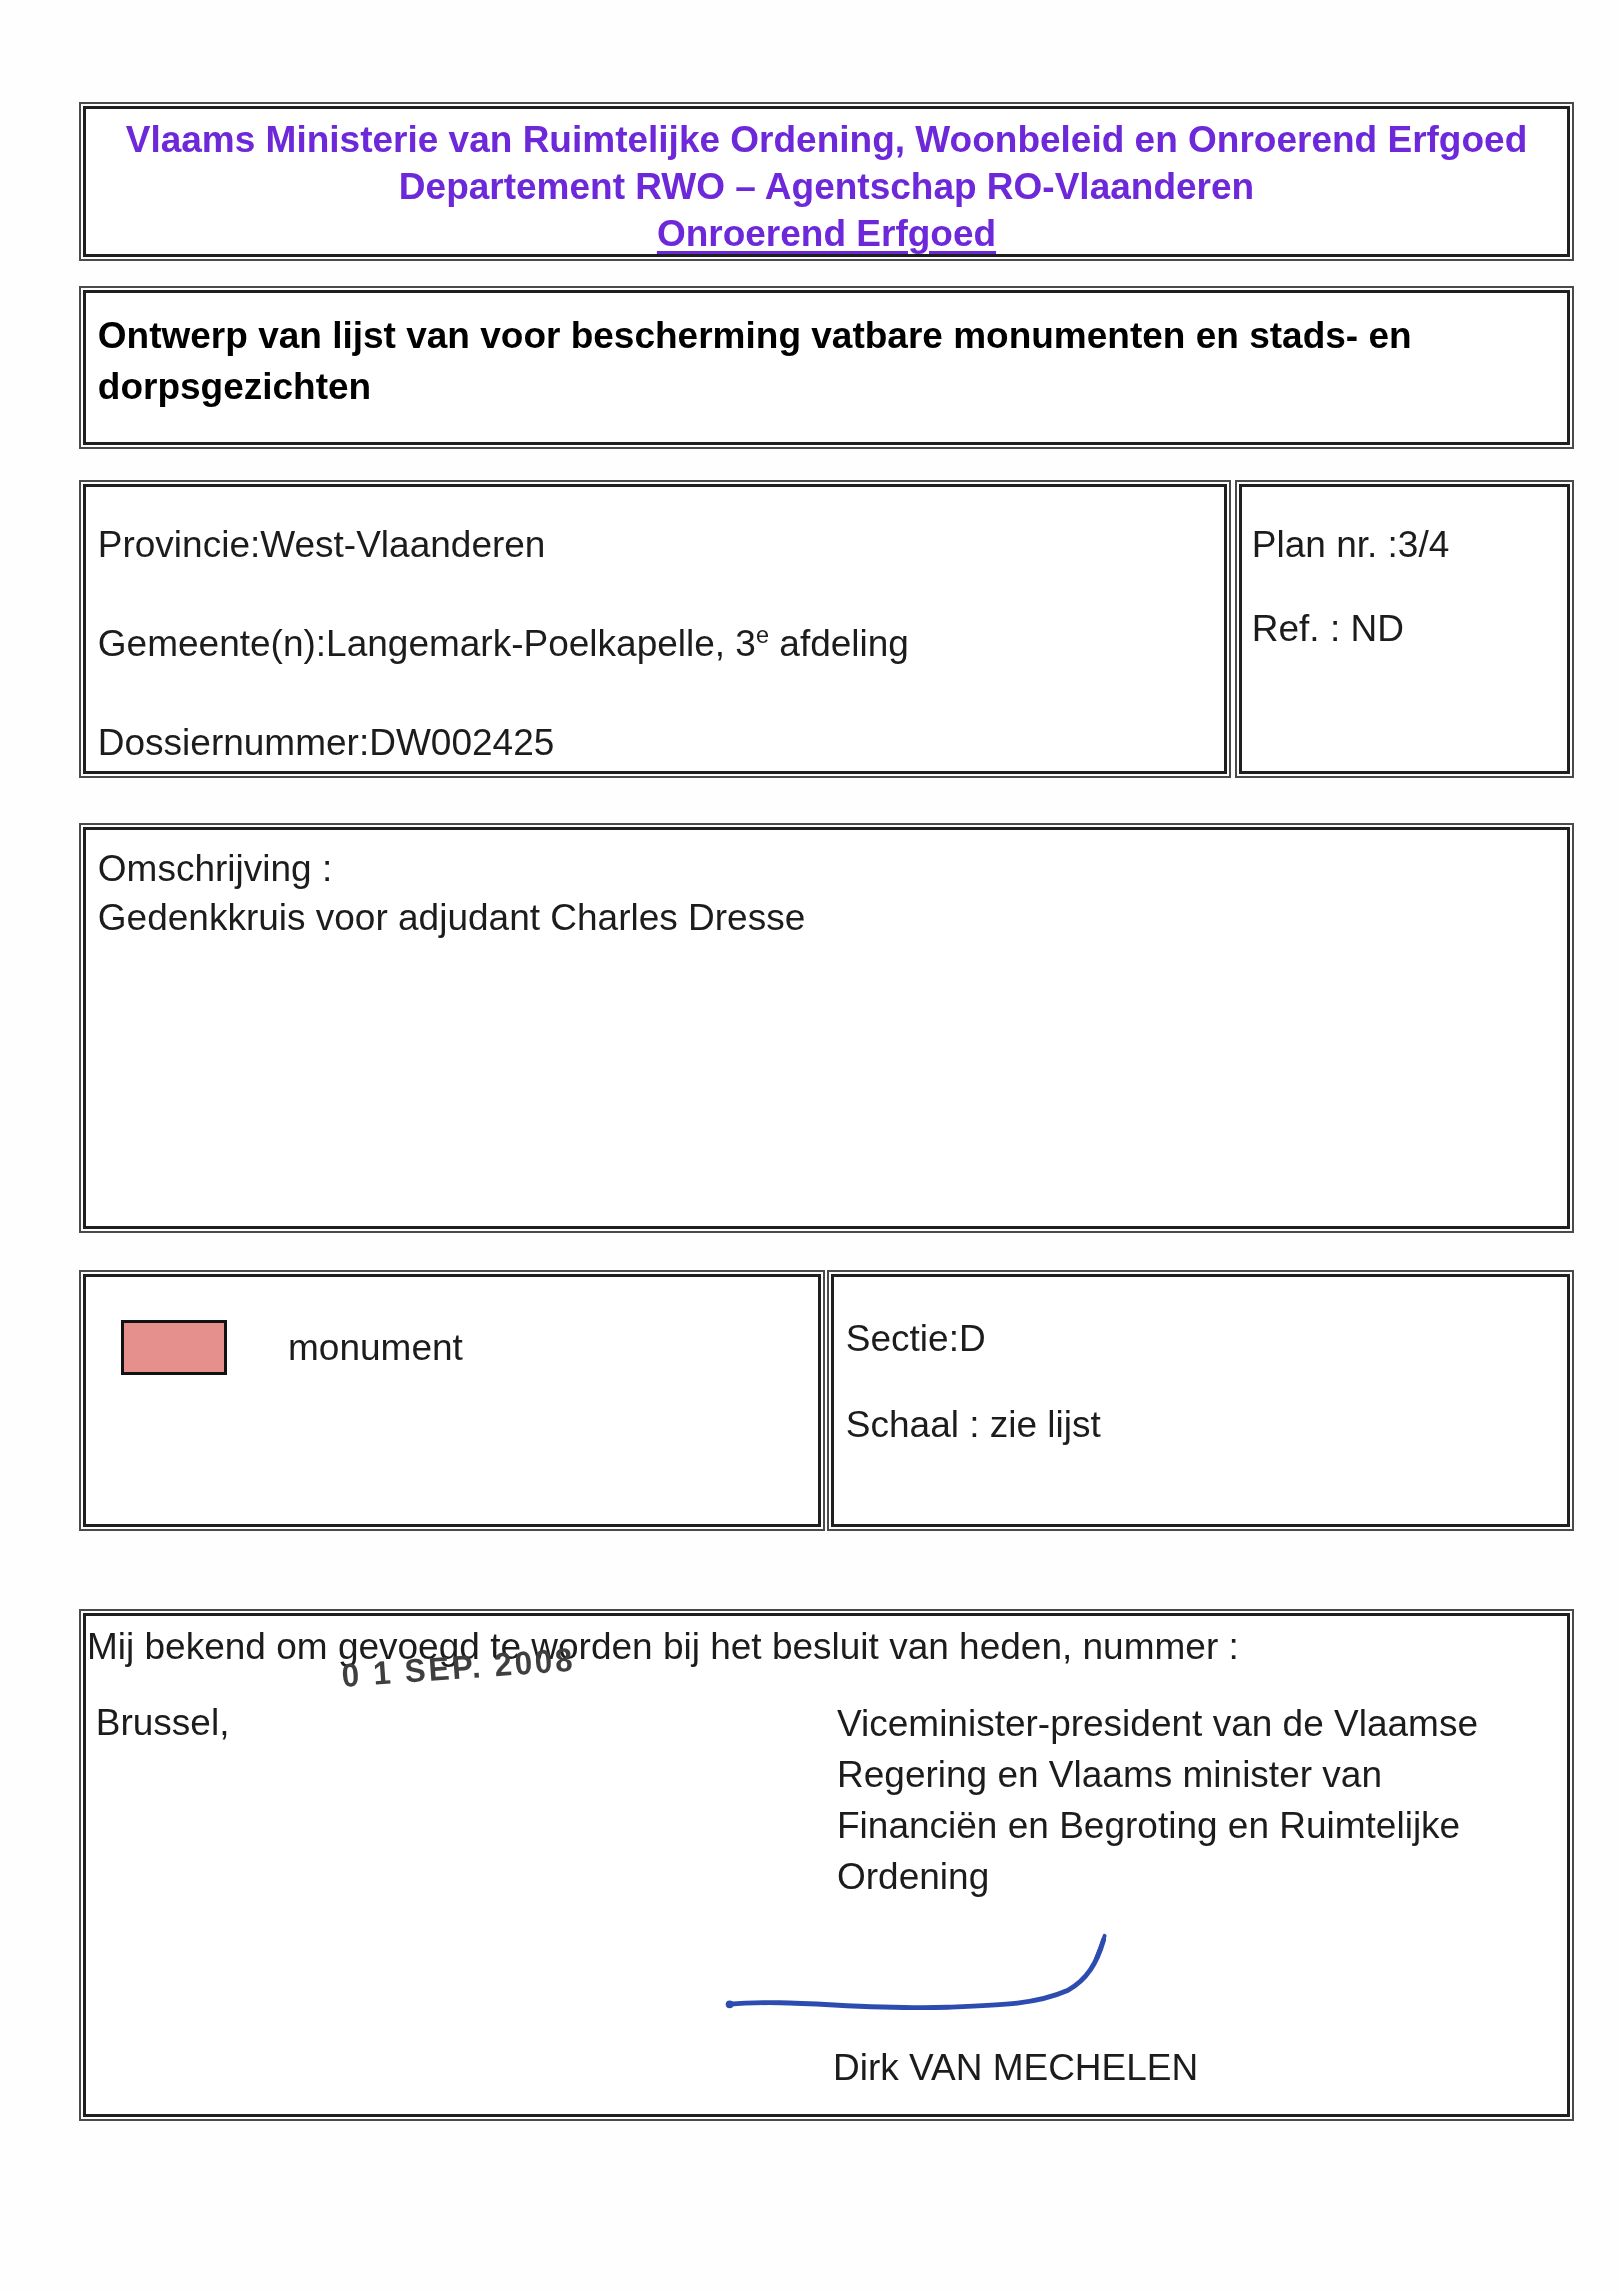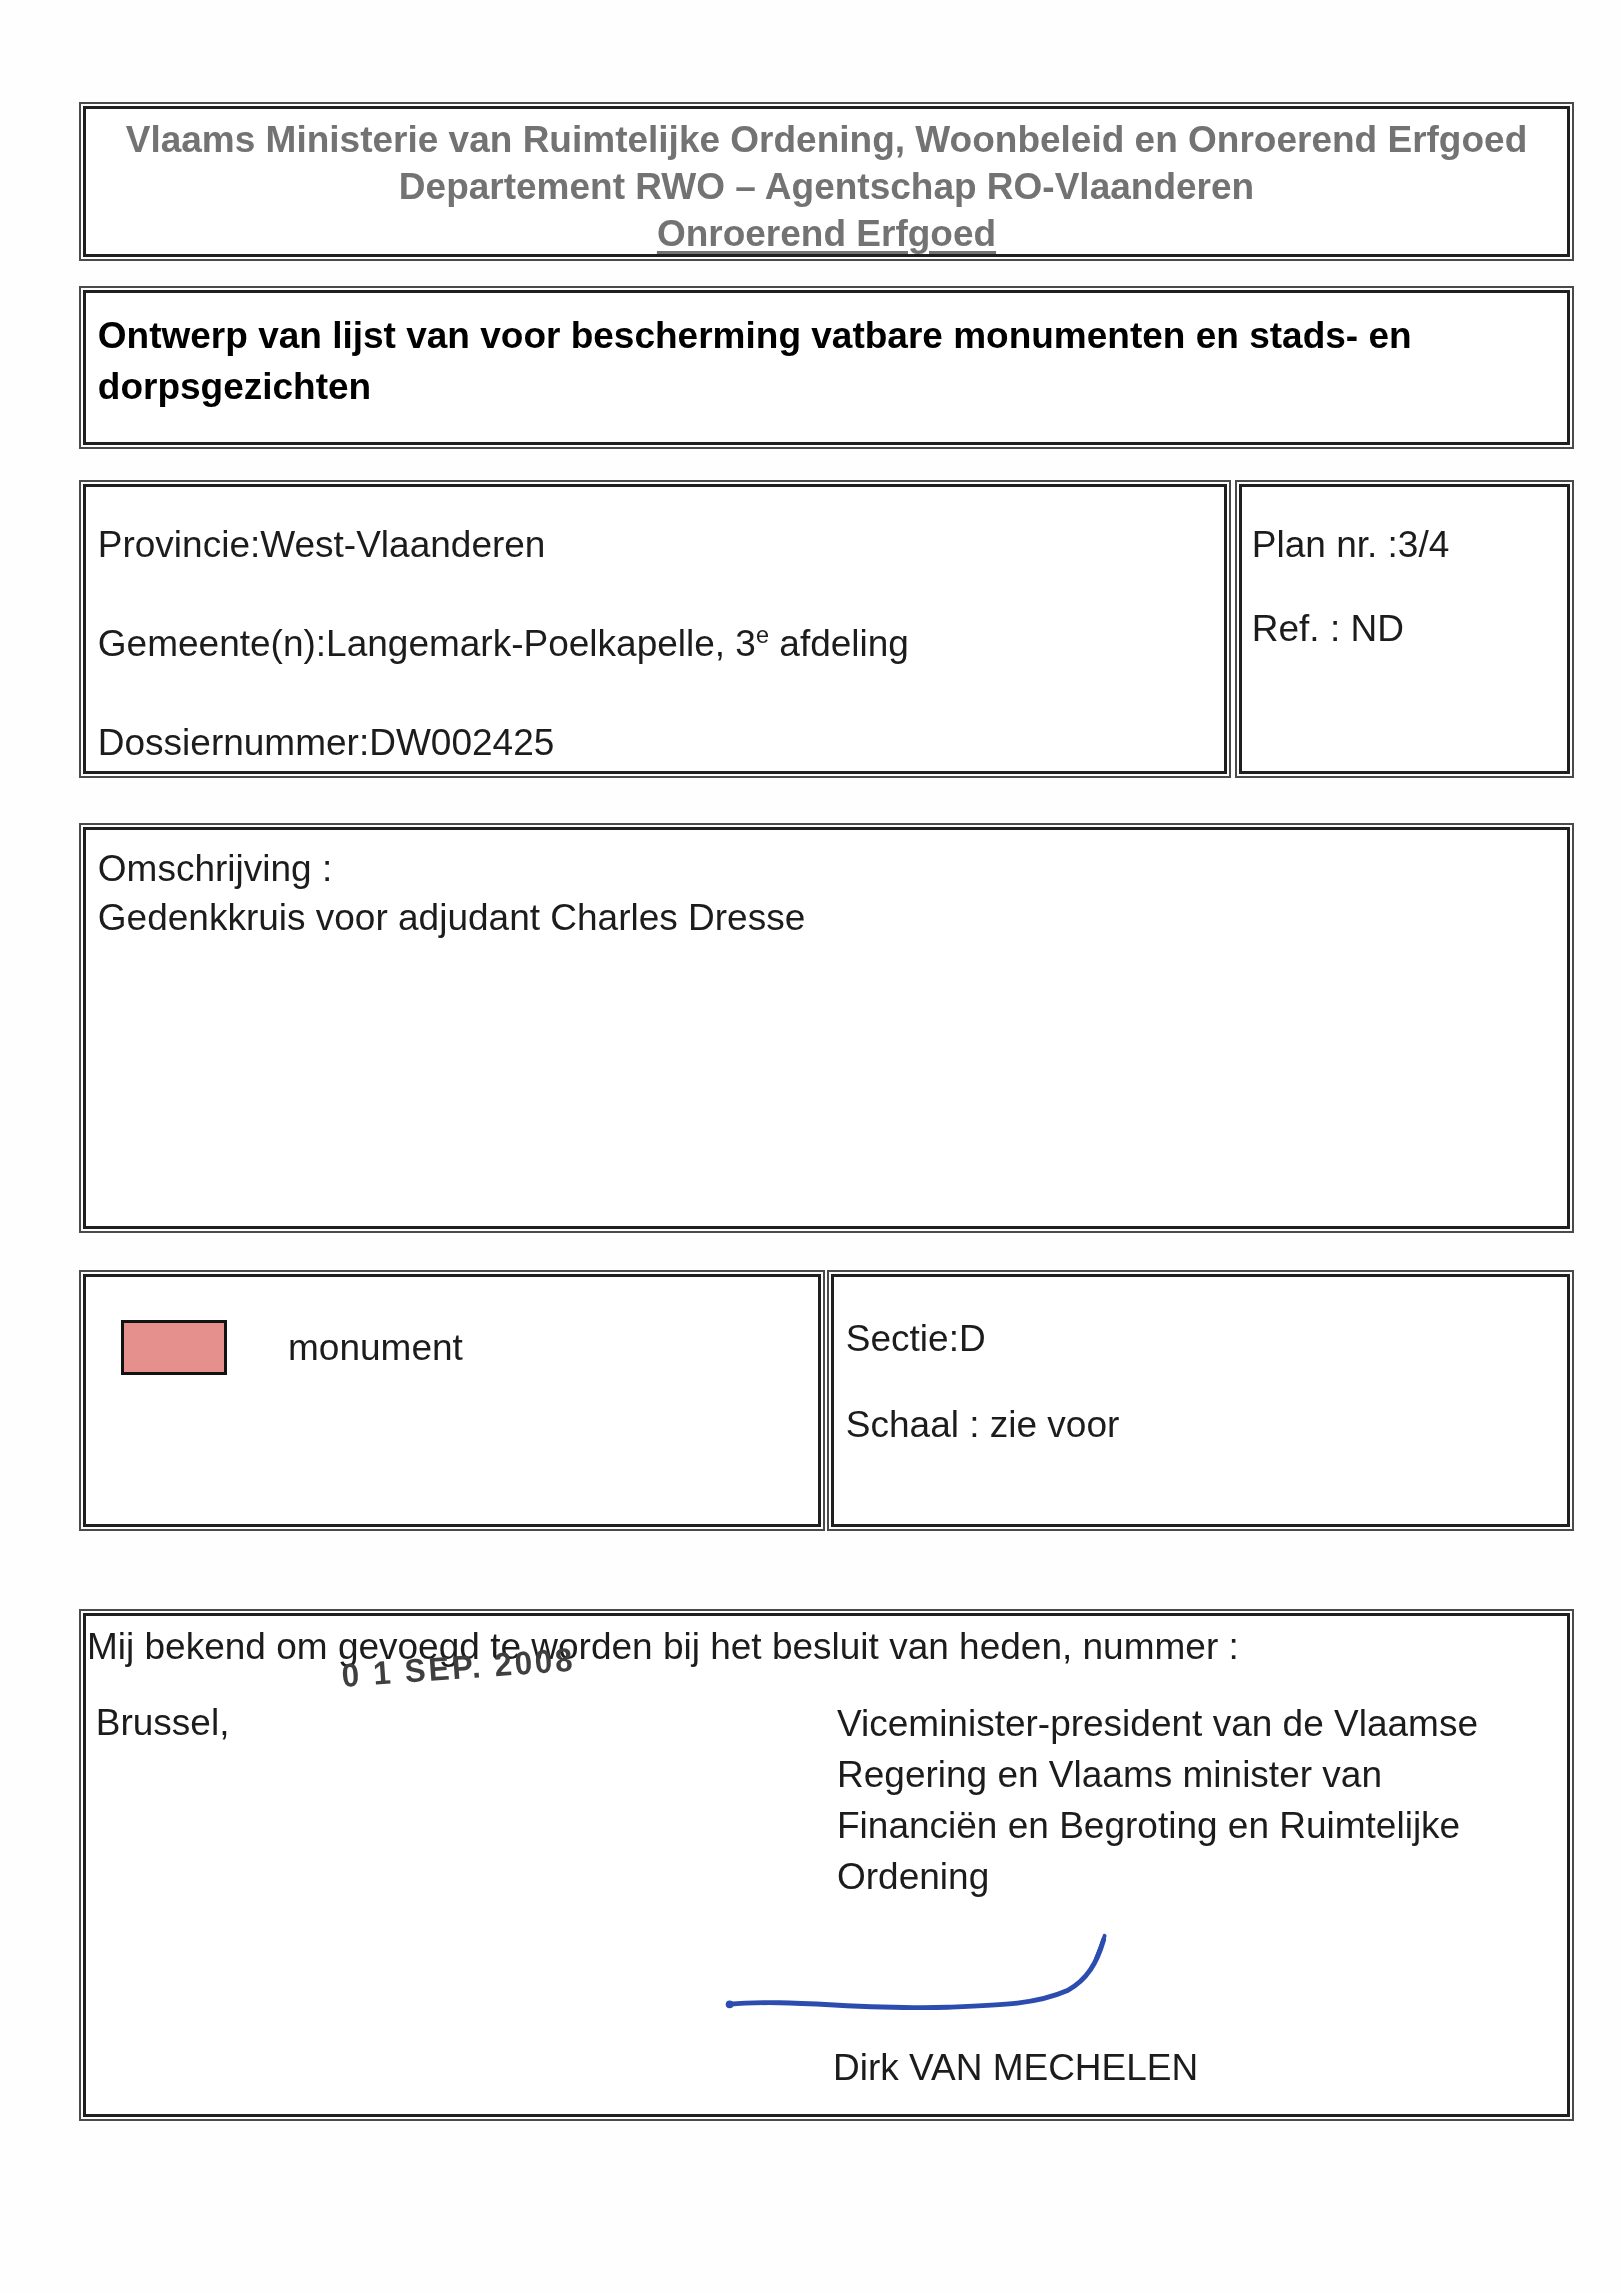--- a/index.html
+++ b/index.html
@@ -14,21 +14,21 @@
   .box{
     position:absolute;
     box-sizing:border-box;
     border:3.9px solid #1f1f1f;
     outline:2px solid #4a4a4a;
     outline-offset:2px;
     background:#fff;
   }
   
   .header-box{left:83px;top:106px;width:1487px;height:151px;text-align:center;padding-top:6.9px;}
-  .h-line{font-size:37px;font-weight:bold;line-height:47px;color:#737373;}
+  .h-line{font-size:37px;font-weight:bold;line-height:47px;color:#6d28d9;}
   .h-underline{text-decoration:underline;text-underline-offset:4.9px;}
   
   .title-box{left:83px;top:290px;width:1487px;height:155px;padding:16.7px 9.8px 0 11.8px;}
   .title-text{font-size:37px;font-weight:bold;line-height:51px;max-width:1372px;color:#000000;}
   
   .info-left{left:83px;top:484px;width:1144px;height:290px;padding:35px 0 0 11.8px;display:flex;flex-direction:column;gap:54px;}
   .info-right{left:1239px;top:484px;width:331px;height:290px;padding:35px 0 0 9.8px;display:flex;flex-direction:column;gap:39px;}
   .info-line{font-size:37px;line-height:45px;white-space:nowrap;}
   .info-line sup{font-size:23.5px;line-height:0;vertical-align:super;}
   
@@ -89,21 +89,21 @@
   </section>
 
   <section class="box legend-box">
     <span class="swatch" style="background-color: rgb(229, 144, 141);"></span>
     <span class="legend-label">monument</span>
   </section>
 
   <section class="box sectie-box">
     <div class="info-line"><span>Sectie:</span><span>D</span></div>
     <div class="info-line"><span>Schaal :</span>
-      <span>zie voor</span></div>
+      <span>zie lijst</span></div>
   </section>
 
   <section class="box closing-box">
     <div class="closing-line">Mij bekend om gevoegd te worden bij het besluit van heden, nummer :</div>
     <div class="stamp" style="color: rgb(63, 63, 63);">0 1 SEP. 2008</div>
     <div class="place">Brussel,</div>
     <div class="minister">
       <div>Viceminister-president van de Vlaamse</div>
       <div>Regering en Vlaams minister van</div>
       <div>Financiën en Begroting en Ruimtelijke</div>

